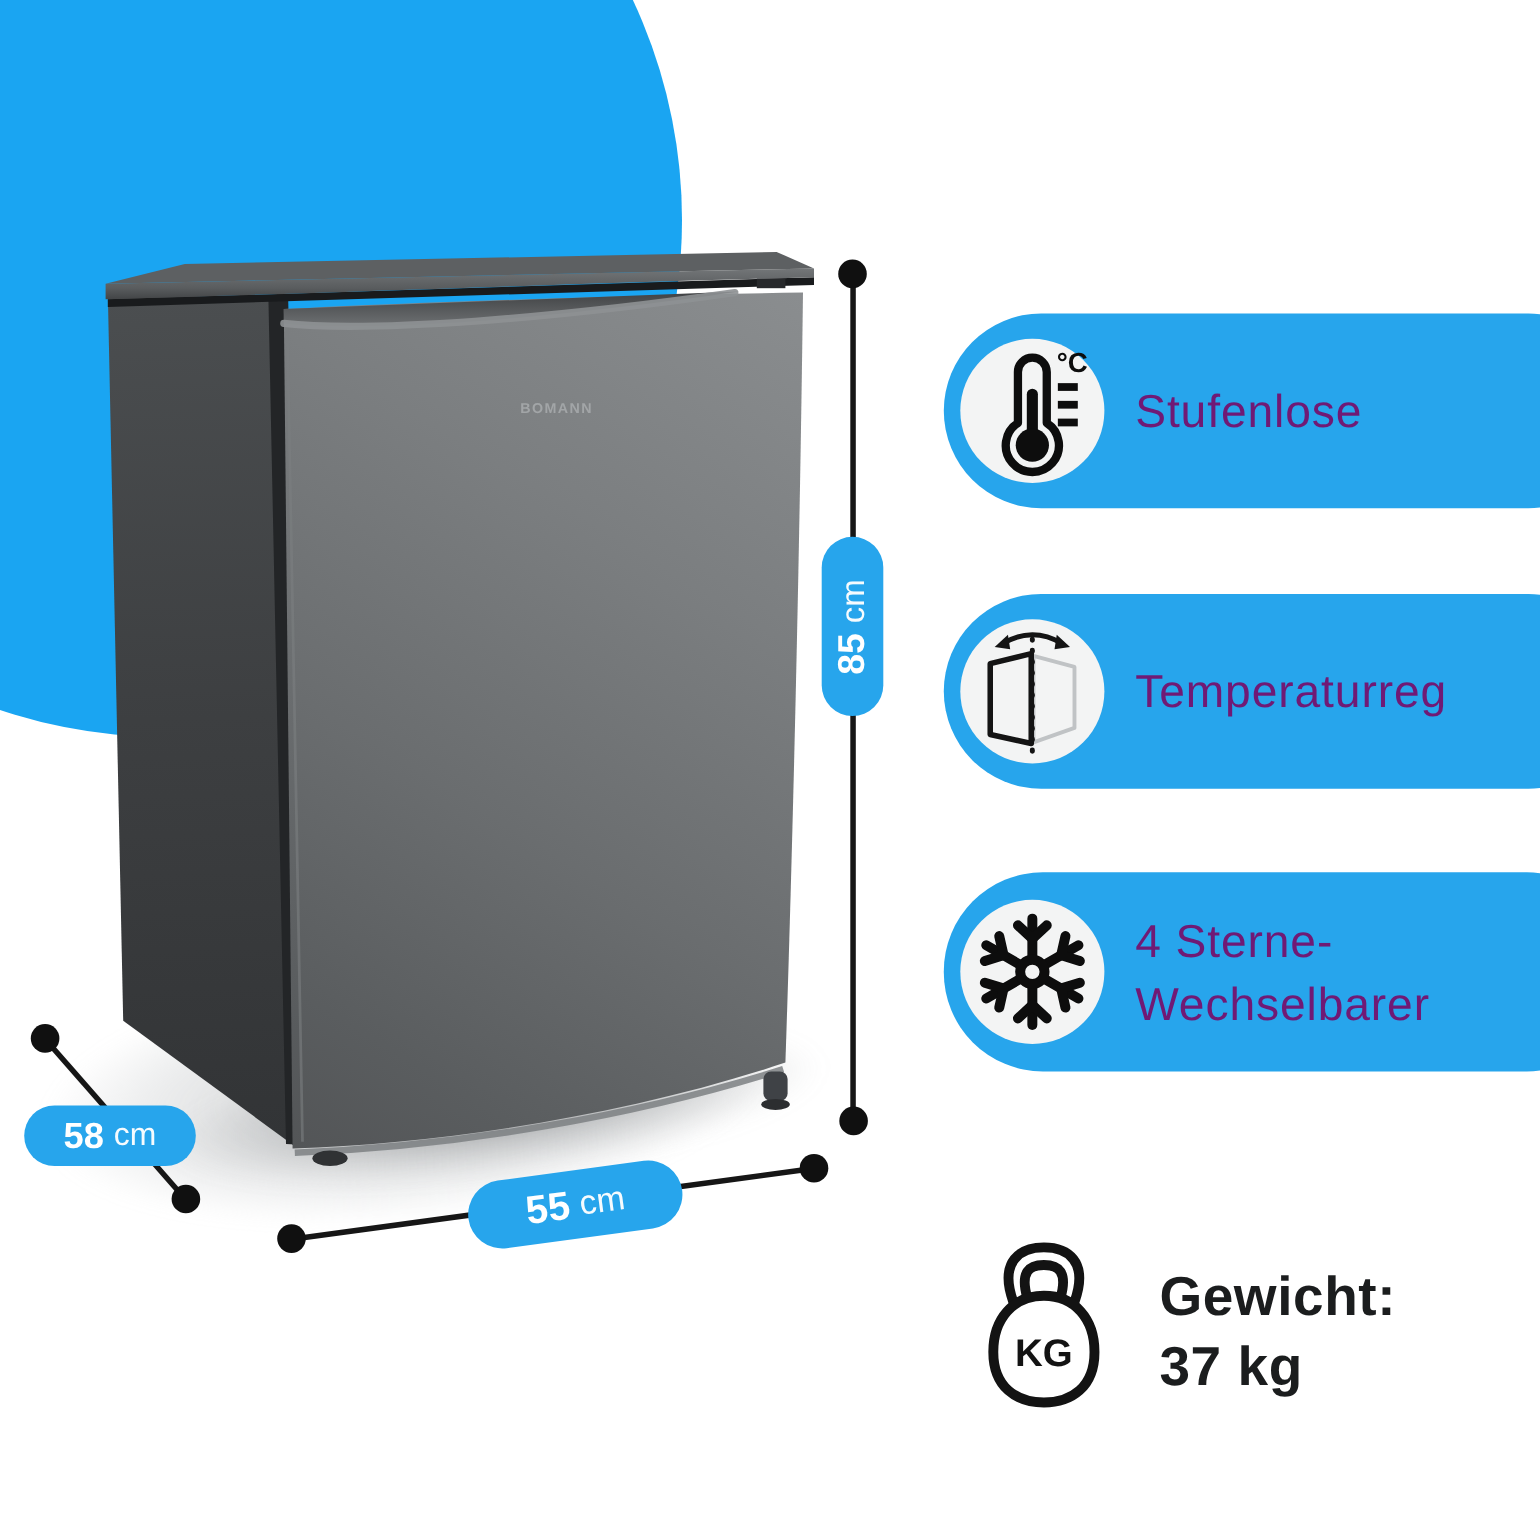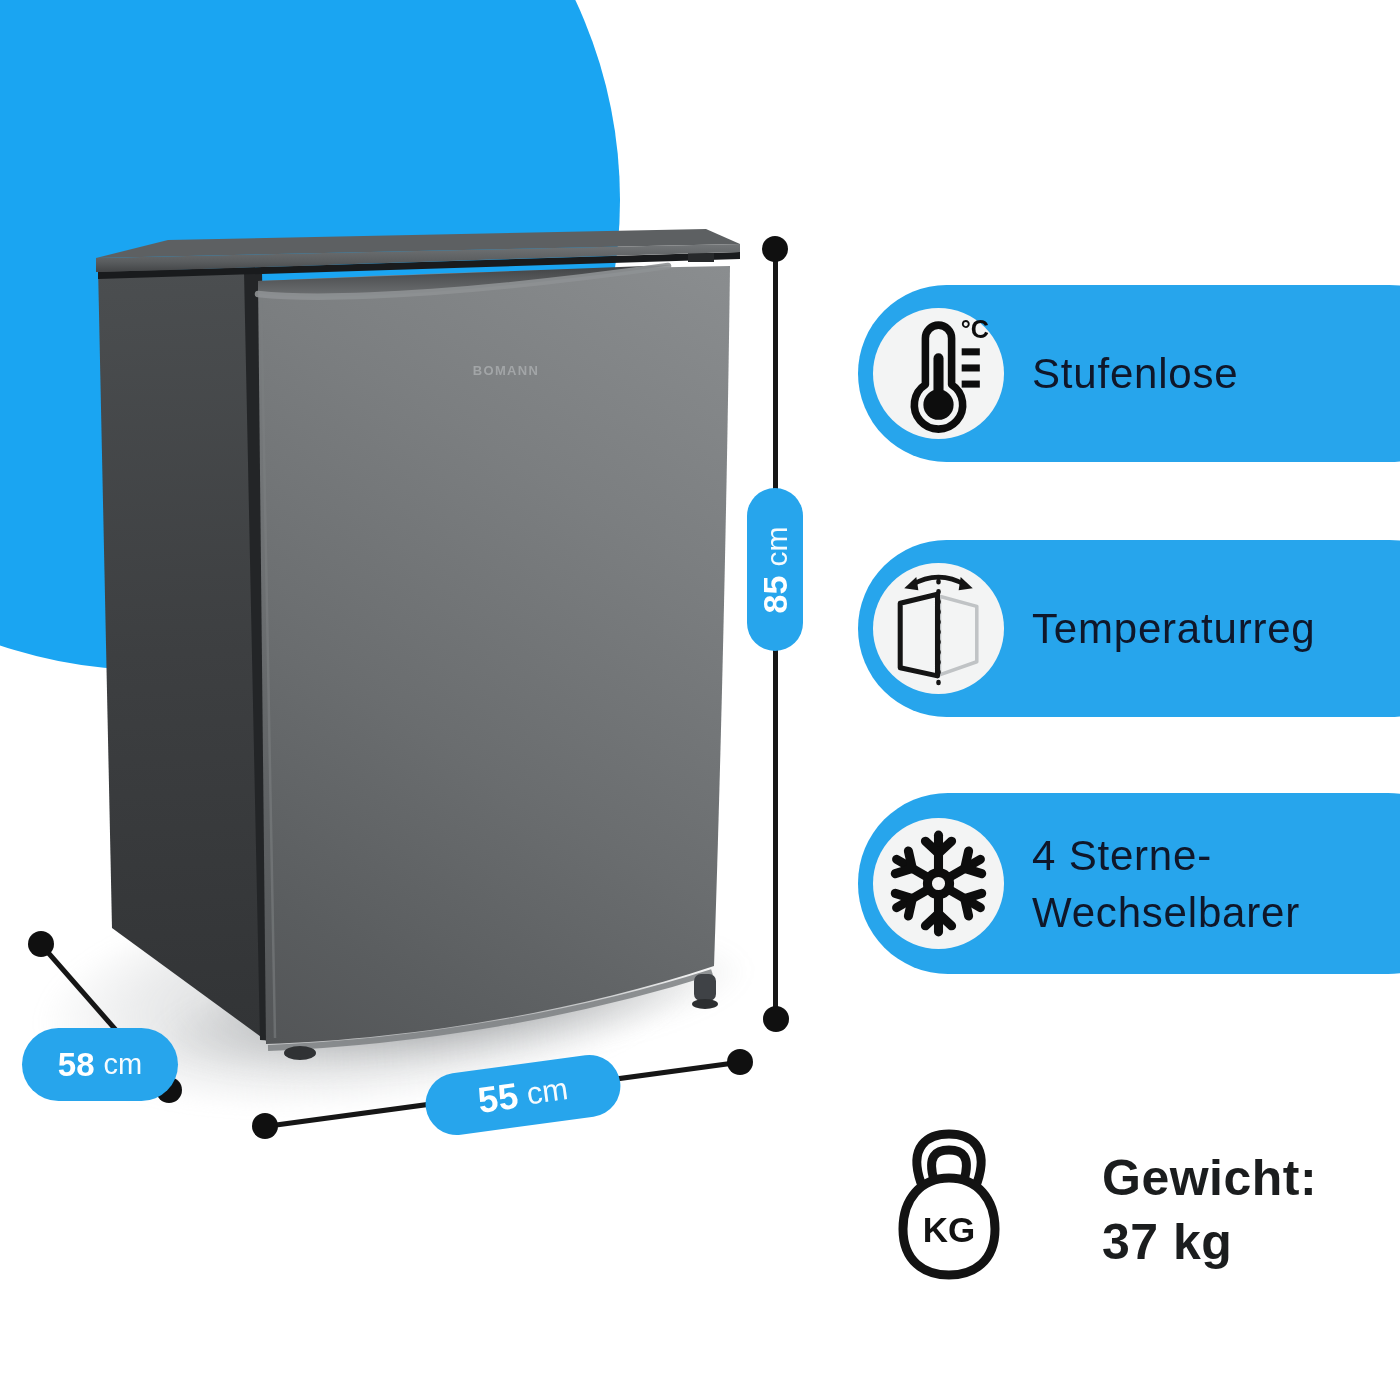--- a/index.html
+++ b/index.html
@@ -23,26 +23,26 @@
             align-items:center;justify-content:center;white-space:nowrap;color:#ffffff;}
   .dim-pill .num{font-weight:bold;}
   .dim-pill .unit{font-weight:normal;opacity:.96;margin-left:9px;}
   .pill-h-inner{position:absolute;left:50%;top:50%;transform:translate(-50%,-50%) rotate(-90deg);
             display:flex;align-items:baseline;white-space:nowrap;color:#fff;}
   
   .callout{position:absolute;left:858px;width:620px;background:#27a5ec;border-radius:90px;
            display:flex;align-items:center;padding-left:15px;box-sizing:border-box;}
   .icon-circle{width:131px;height:131px;border-radius:50%;background:#f3f4f4;flex:0 0 auto;
            display:flex;align-items:center;justify-content:center;}
-  .callout-text{margin-left:28px;color:#0f172a;font-size:42px;line-height:57px;
+  .callout-text{margin-left:28px;color:#701a75;font-size:42px;line-height:57px;
            letter-spacing:0.8px;font-weight:400;}
   
   .weight-icon{position:absolute;left:888px;top:1126px;width:122px;height:158px;}
   .weight-text{position:absolute;left:1054px;top:1146px;color:#1b1d1e;font-size:50px;
-           line-height:64px;font-weight:bold;letter-spacing:0.5px;margin-left:48px;}
+           line-height:64px;font-weight:bold;letter-spacing:0.5px;}
 </style>
 </head>
 <body>
 
 <div id="canvas">
 
   <div class="blob"></div>
 
   <div class="floor-glow"></div>
   <div class="base-shadow"></div>
@@ -107,21 +107,21 @@
         <span class="num" style="font-size:34px;font-weight:bold">85</span>
         <span class="unit" style="font-size:30px">cm</span>
       </div>
     </div>
   </div>
 
   <div>
     <div class="dim-line" style="left:41px;top:942px;width:194px;height:5px;transform:rotate(48.8deg)"></div>
     <div class="dot" style="left:28px;top:931px"></div>
     <div class="dot" style="left:156px;top:1077px"></div>
-    <div class="dim-pill" style="left:22px;top:1028px;width:156px;height:73px">
+    <div class="dim-pill" style="left:22px;top:1005px;width:156px;height:55px">
       <span class="num" style="font-size:33px">58</span>
       <span class="unit" style="font-size:29px">cm</span>
     </div>
   </div>
 
   <div>
     <div class="dim-line" style="left:265px;top:1124px;width:479px;height:5px;transform:rotate(-7.7deg)"></div>
     <div class="dot" style="left:252px;top:1113px"></div>
     <div class="dot" style="left:727px;top:1049px"></div>
     <div class="dim-pill" style="left:425px;top:1064px;width:196px;height:62px;transform:rotate(-7.7deg)">

